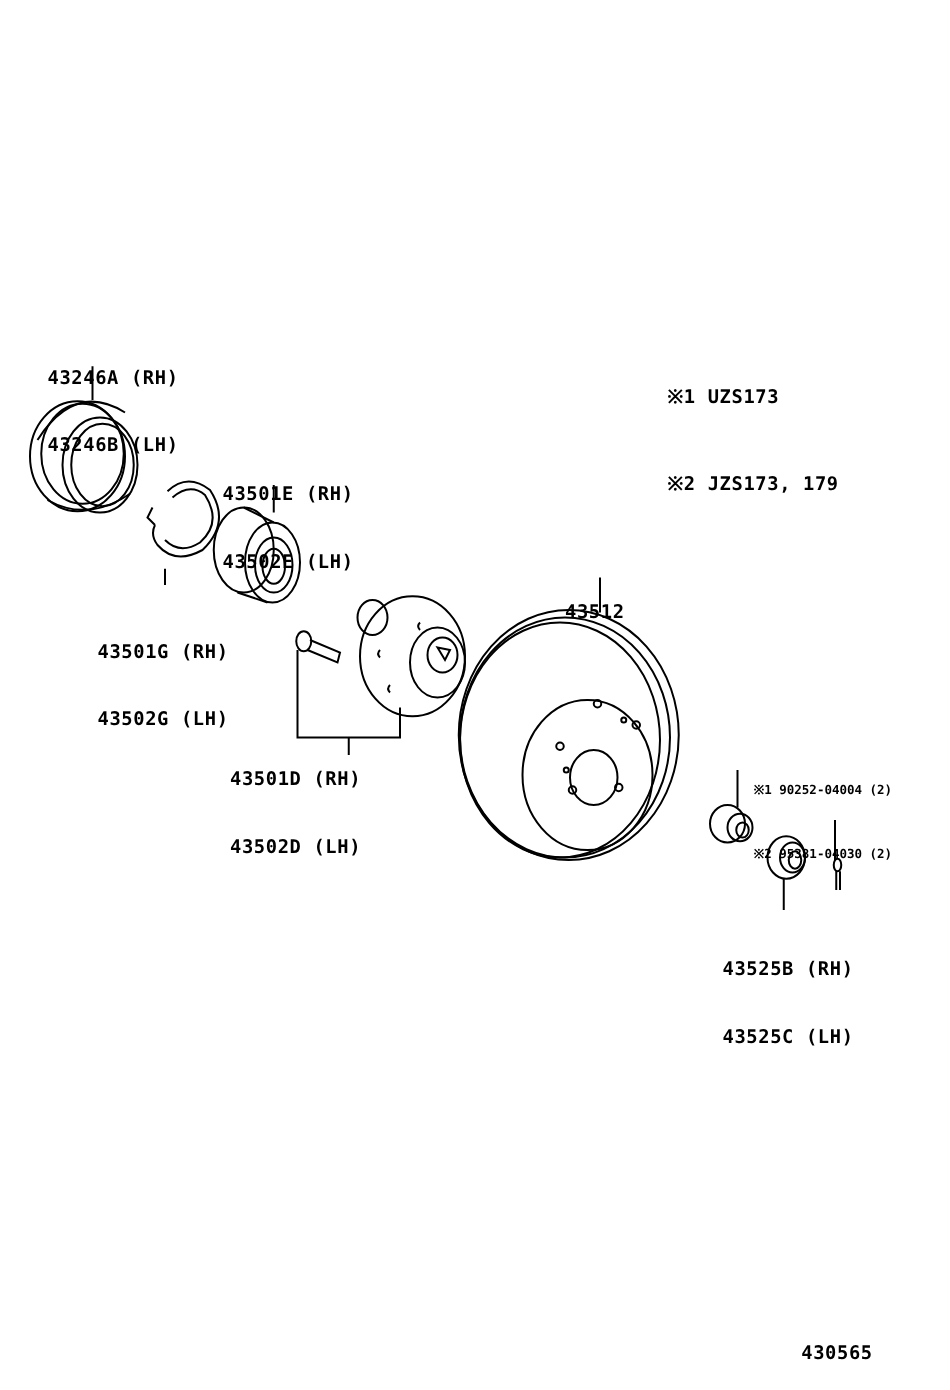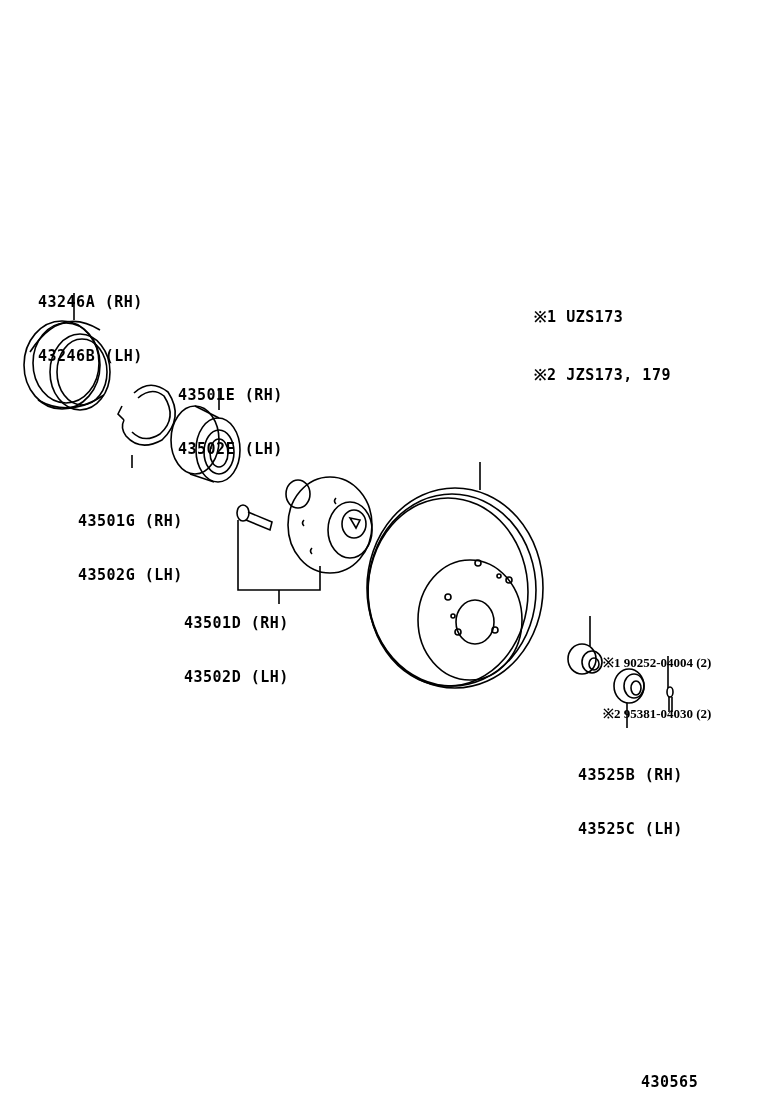--- a/index.html
+++ b/index.html
@@ -102,42 +102,45 @@
     </g>
   </svg>
 
   <div class="lbl" style="left:38px; top:257px;">
     <span>43246A (RH)</span>
     <span>43246B (LH)</span>
   </div>
 
   <div class="lbl" style="left:534px; top:272px;">
     <span><b>※1</b> <b>UZS173</b></span>
-    <span style="margin-top:4px;"><b>※2</b> <b>JZS173, 179</b></span>
+    <span style="margin-top:16px;"><b>※2</b> <b>JZS173, 179</b></span>
   </div>
 
   <div class="lbl" style="left:178px; top:350px;">
     <span>43501E (RH)</span>
     <span>43502E (LH)</span>
   </div>
 
   <div class="lbl" style="left:78px; top:476px;">
     <span>43501G (RH)</span>
     <span>43502G (LH)</span>
   </div>
 
   <div class="lbl" style="left:184px; top:578px;">
     <span>43501D (RH)</span>
     <span>43502D (LH)</span>
   </div>
 
 
+  <div class="lbl" style="left:452px; top:444px;">
+    <span>43512</span>
+  </div>
 
 
-  <div class="lbl" style="left:603px; top:620px; font-size:13px; line-height:17px; letter-spacing:0;font-family:Liberation Serif, serif;">
+  <div class="lbl" style="left:603px; top:590px; font-size:10px; line-height:17px; letter-spacing:0;">
     <span>※1 90252-04004 (2)</span>
     <span>※2 95381-04030 (2)</span>
   </div>
 
   <div class="lbl" style="left:578px; top:730px;">
     <span>43525B (RH)</span>
     <span>43525C (LH)</span>
   </div>
 
   <div class="lbl" style="left:641px; top:1073px;">430565</div>

